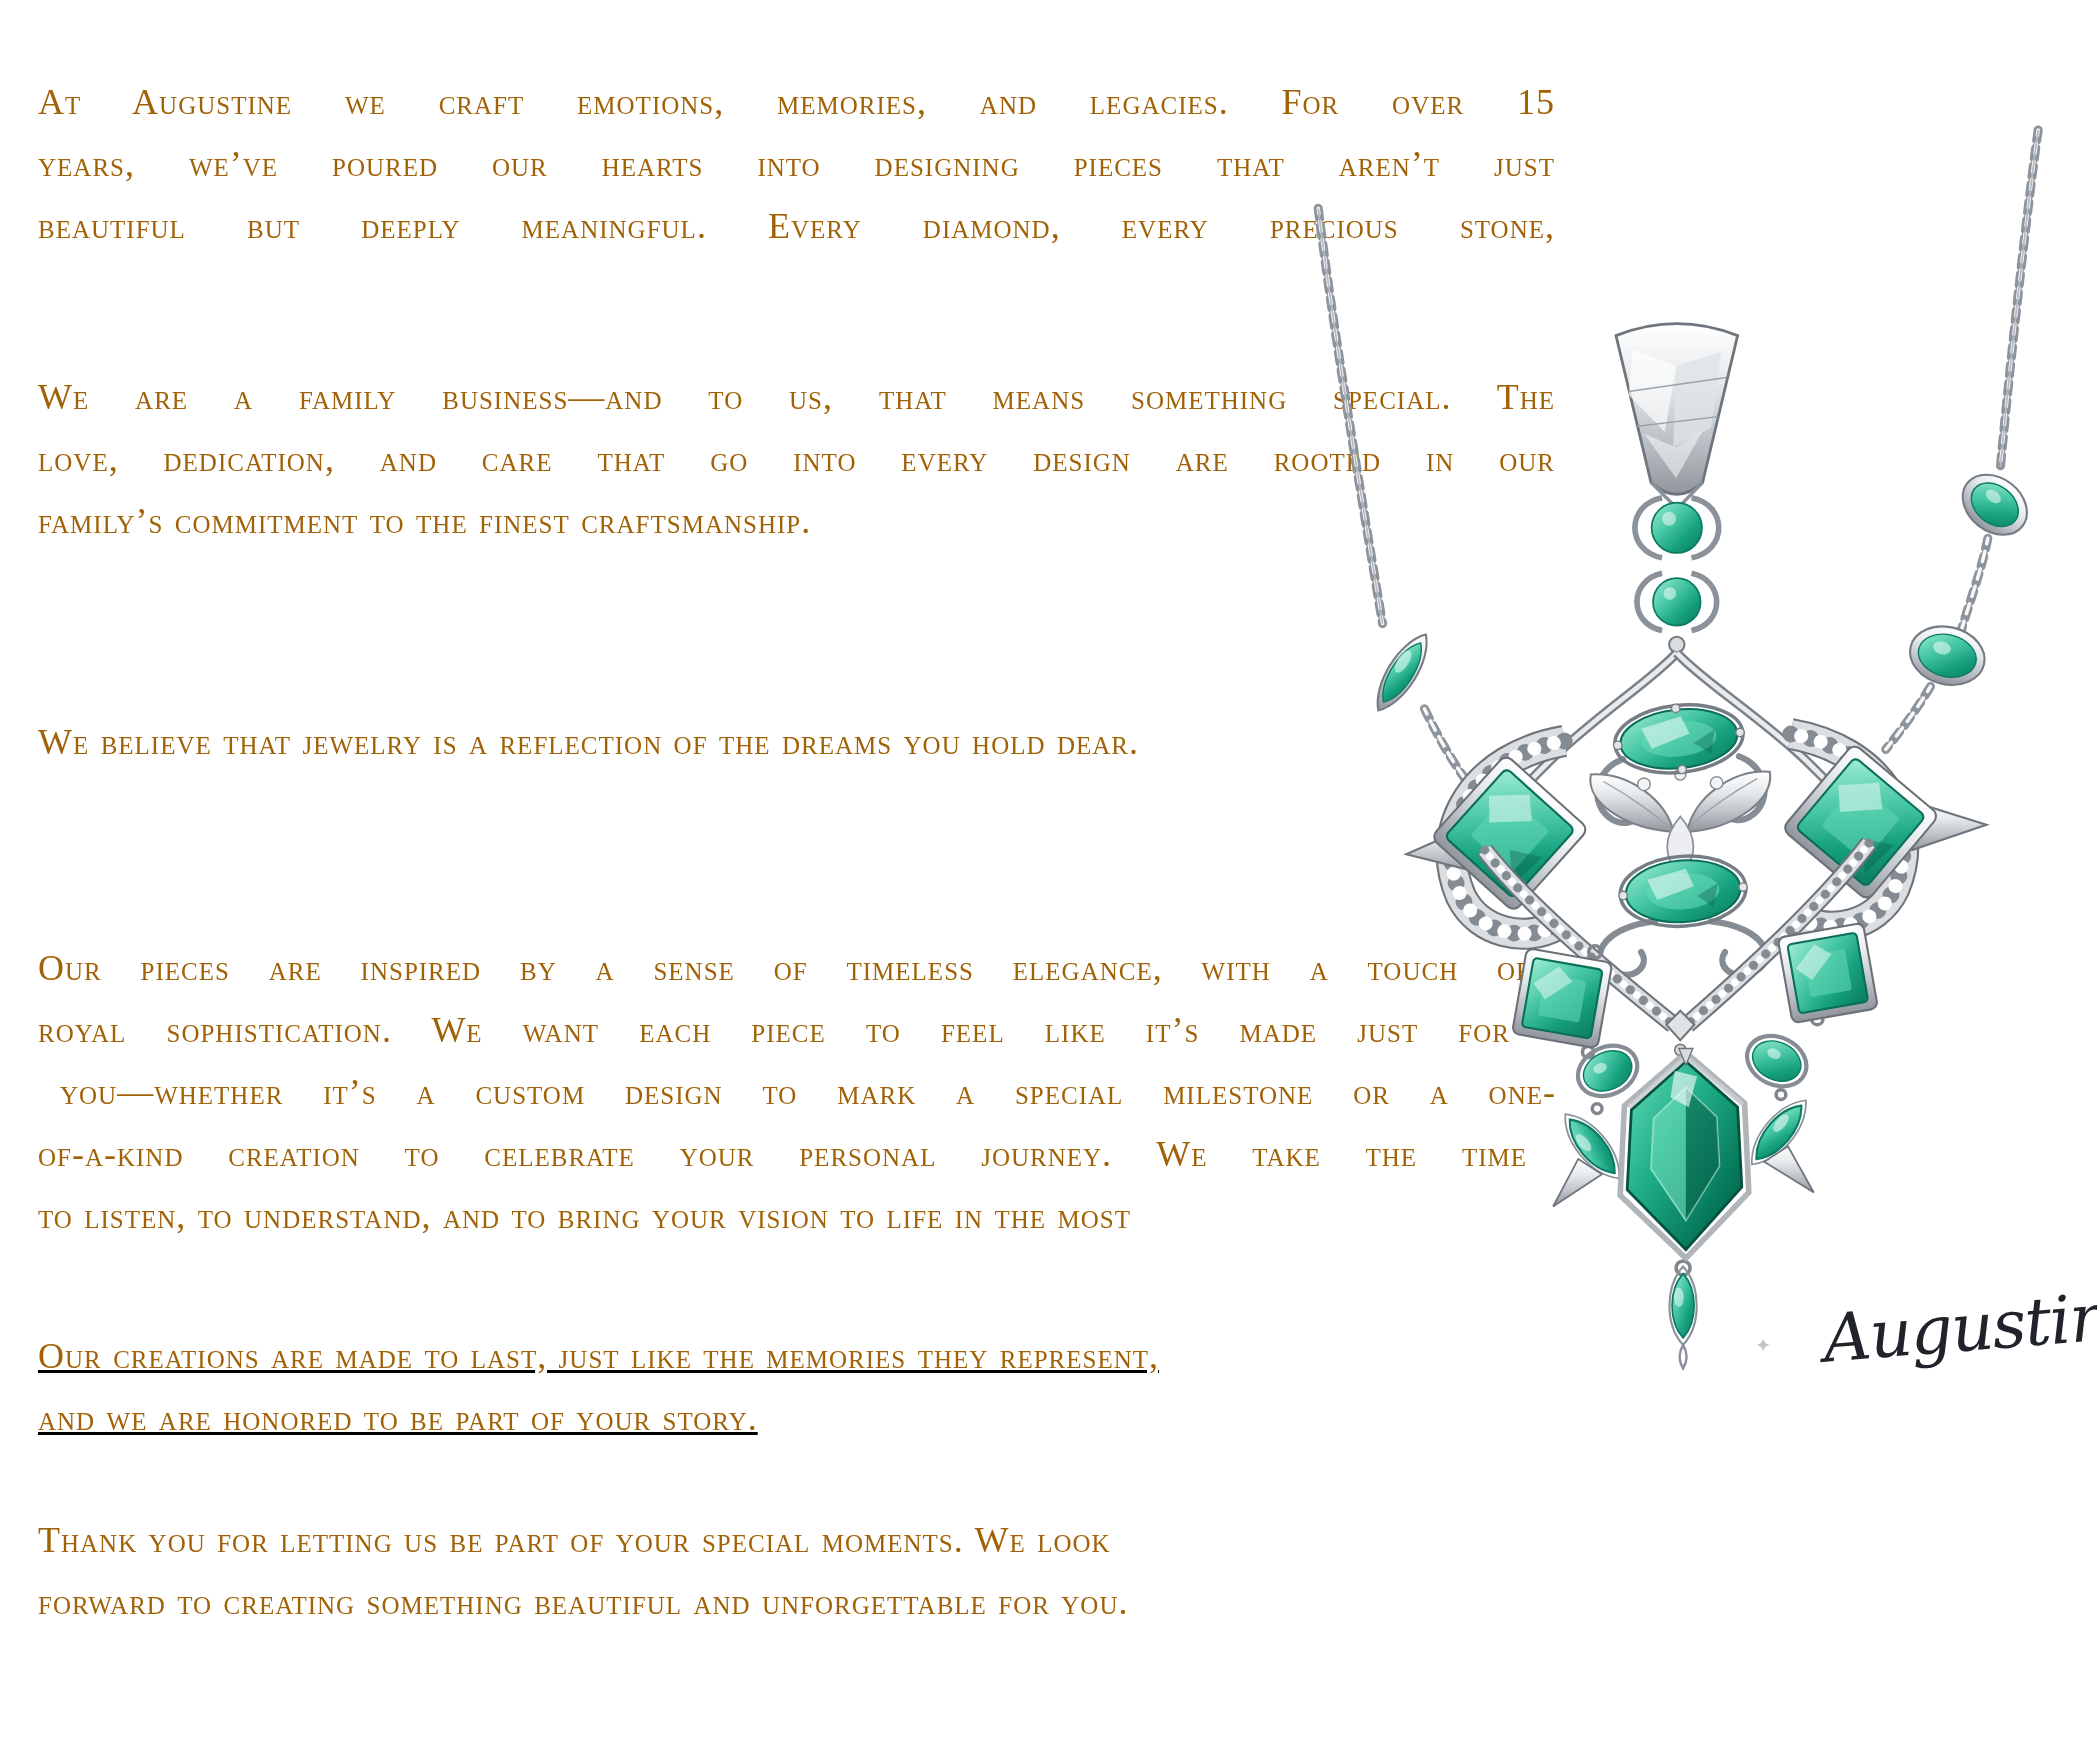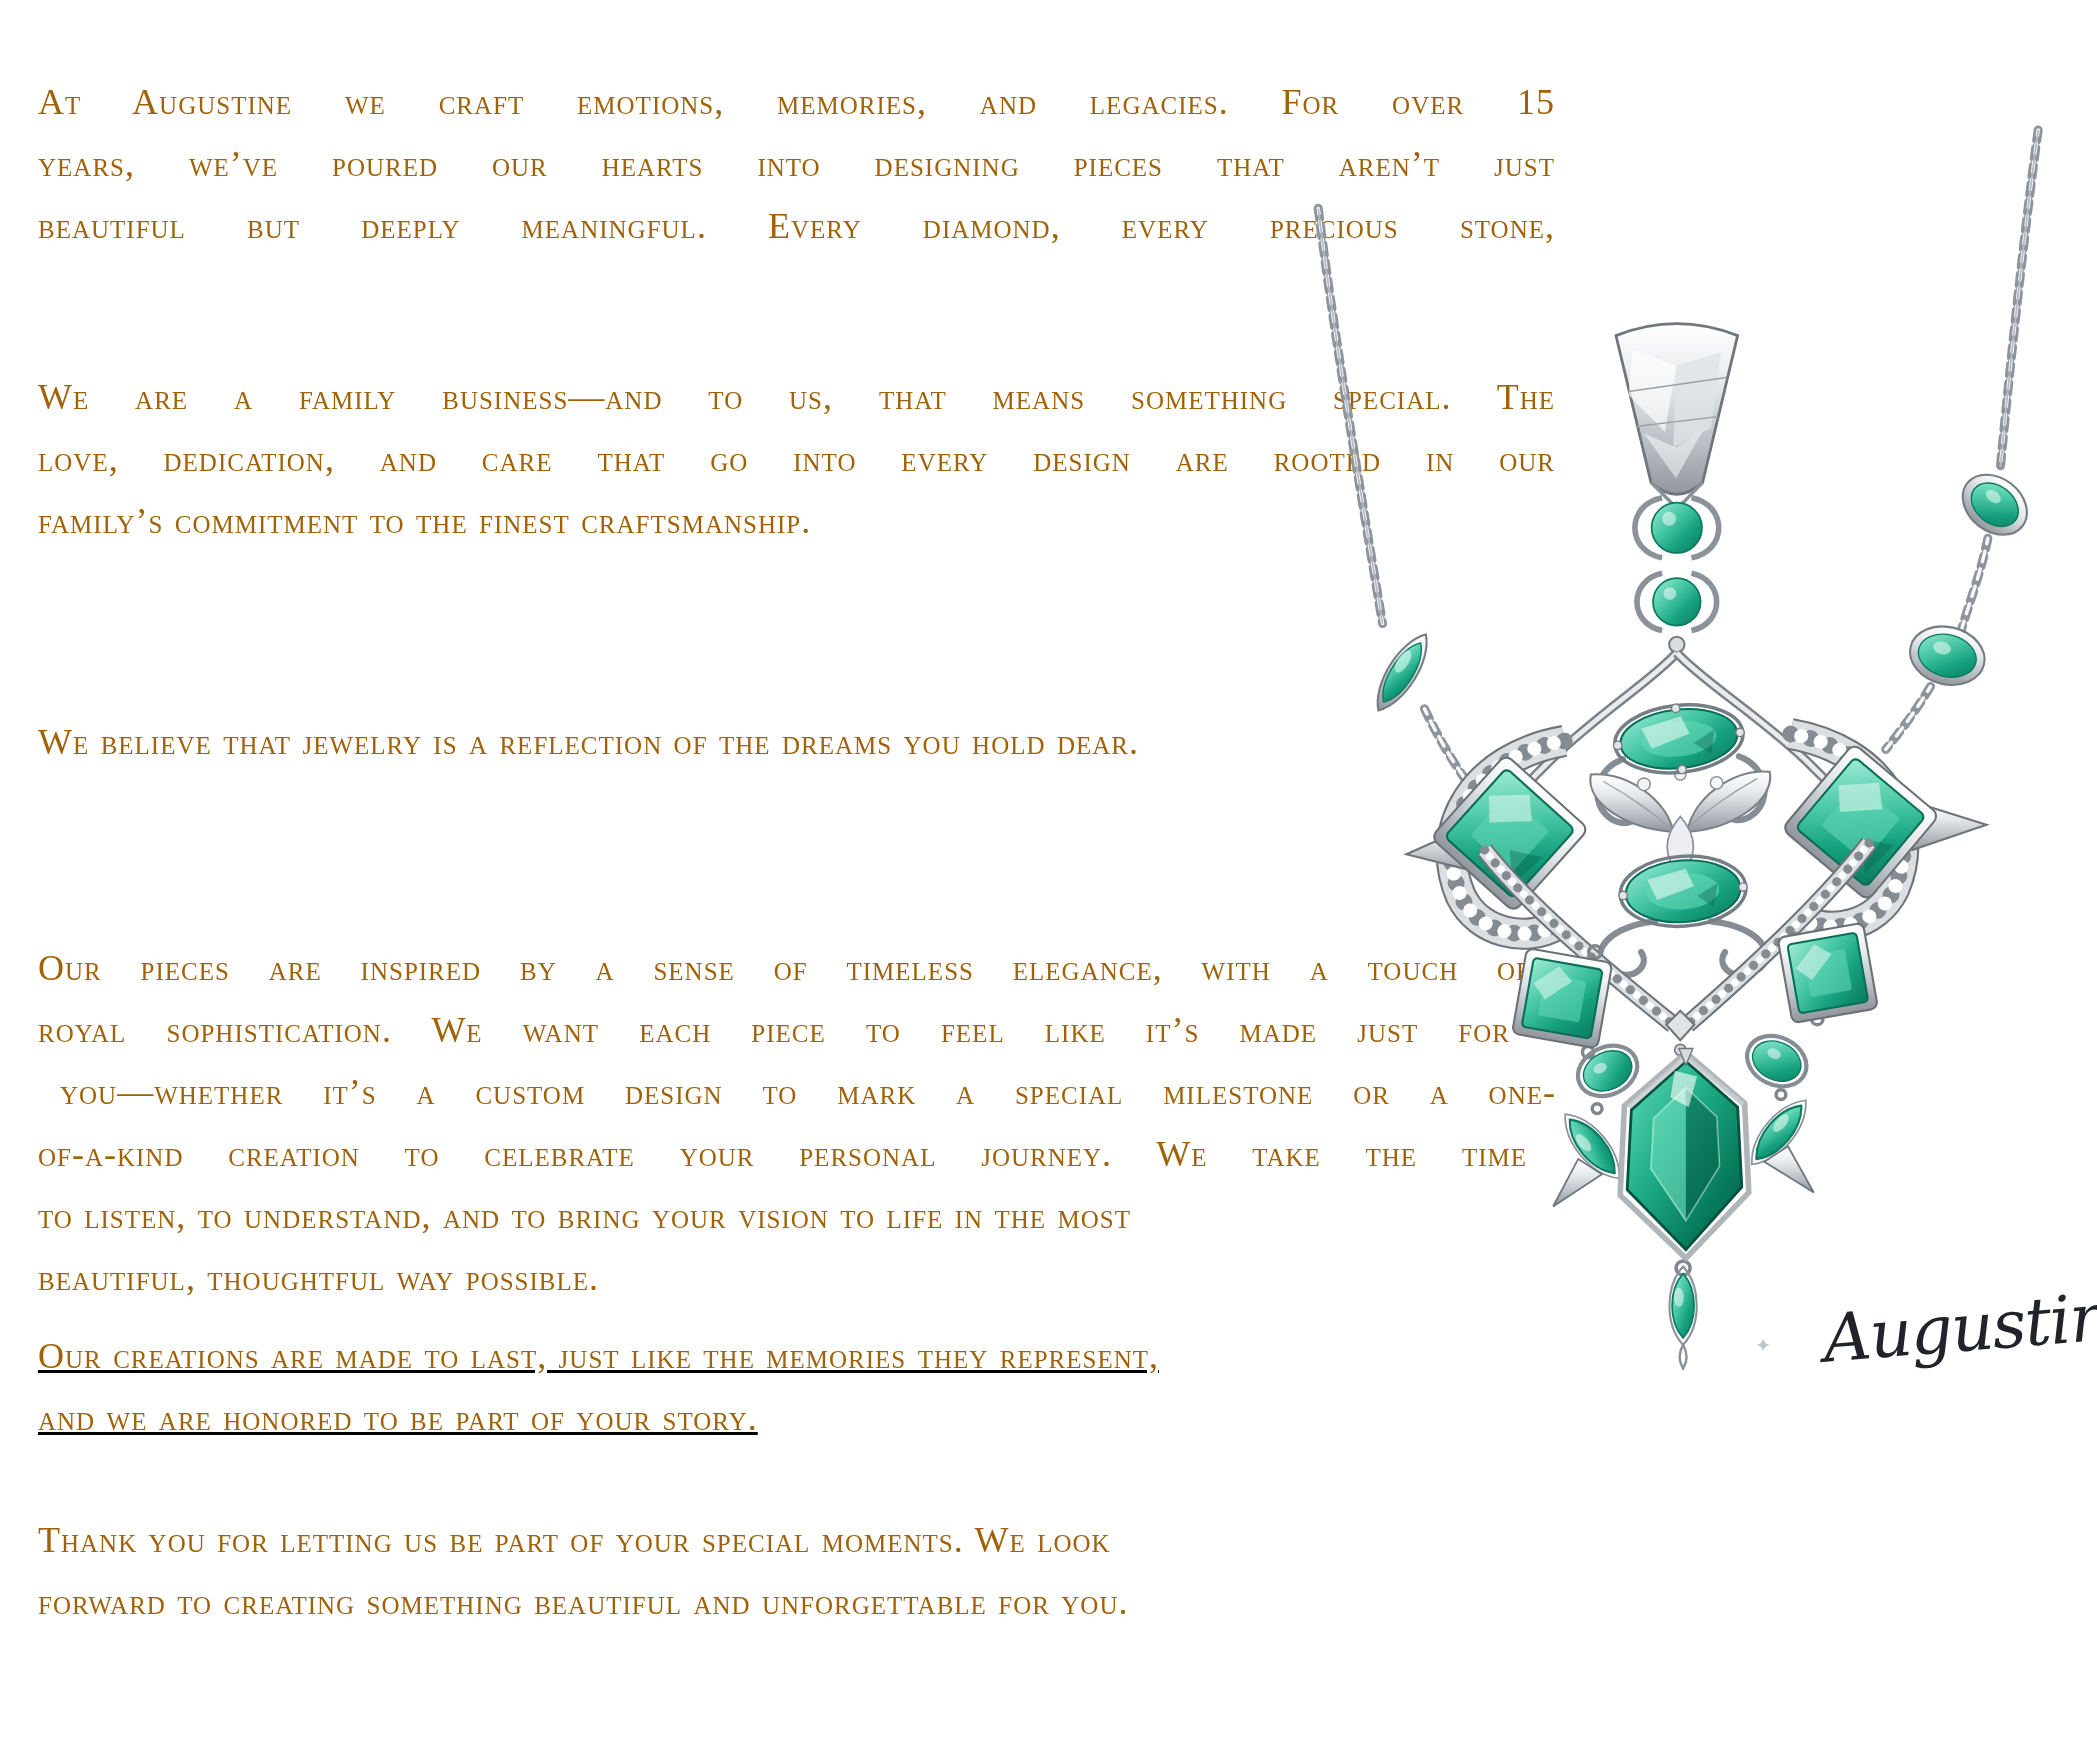--- a/index.html
+++ b/index.html
@@ -48,21 +48,20 @@
       </div>
       <div class="para para-2">
         <div class="line">We believe that jewelry is a reflection of the dreams you hold dear.</div>
       </div>
       <div class="para para-3">
         <div class="line j" style="width: 1493px;">Our pieces are inspired by a sense of timeless elegance, with a touch of</div>
         <div class="line j" style="width: 1472px;">royal sophistication. We want each piece to feel like it’s made just for</div>
         <div class="line j" style="width: 1496px; margin-left: 22px;">you—whether it’s a custom design to mark a special milestone or a one-</div>
         <div class="line j" style="width: 1489px;">of-a-kind creation to celebrate your personal journey. We take the time</div>
         <div class="line" style="width: 1409px;">to listen, to understand, and to bring your vision to life in the most</div>
-        <div class="line">beautiful, thoughtful way possible.</div>
       </div>
       <div class="para para-4">
         <div class="line">Our creations are made to last, just like the memories they represent,</div>
         <div class="line">and we are honored to be part of your story.</div>
       </div>
       <div class="para para-5">
         <div class="line">Thank you for letting us be part of your special moments. We look</div>
         <div class="line">forward to creating something beautiful and unforgettable for you.</div>
       </div>
     </section>

